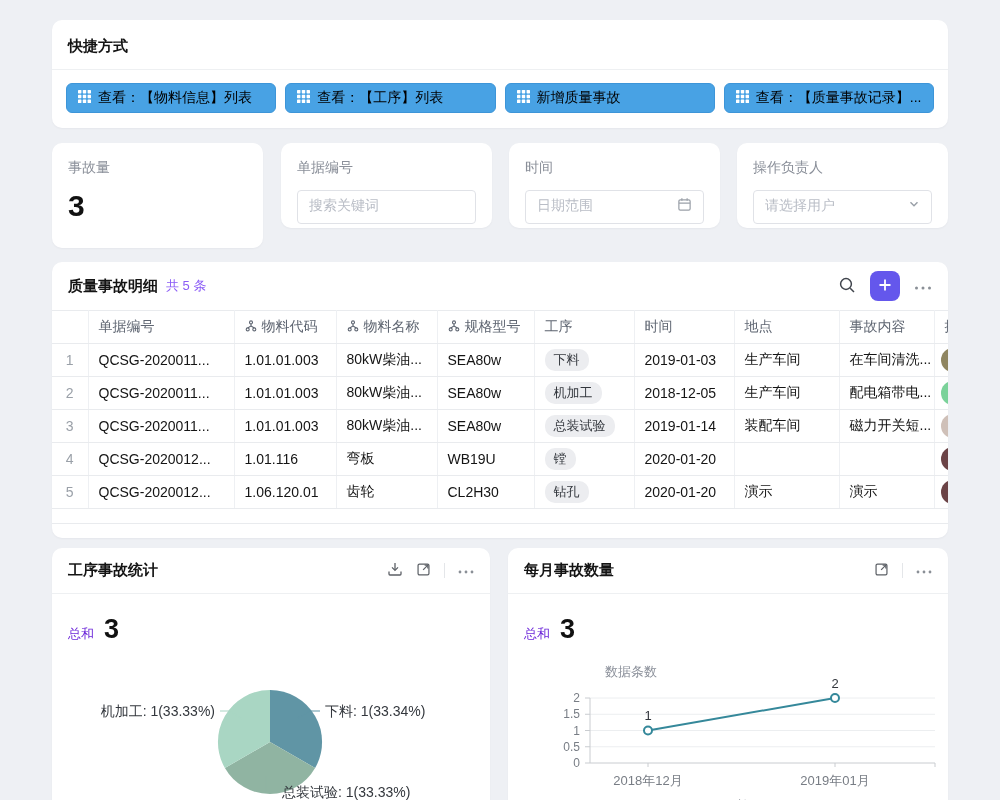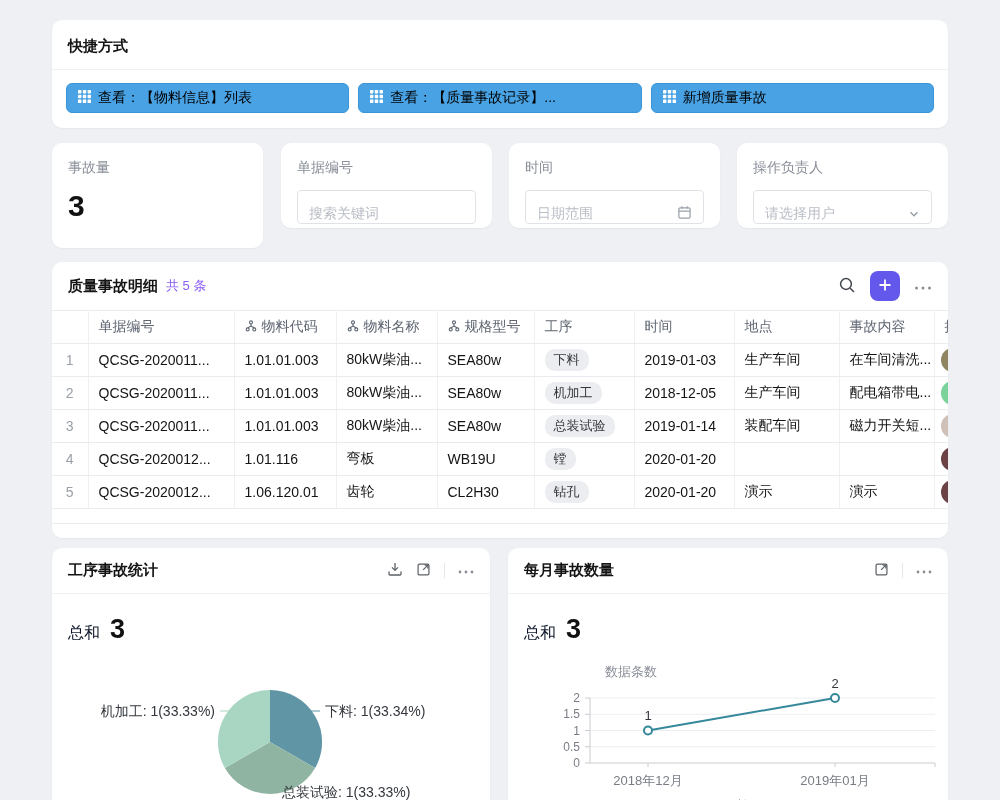--- a/index.html
+++ b/index.html
@@ -17,21 +17,21 @@
             font-size:14px; padding:0 11px; white-space:nowrap; overflow:hidden; cursor:pointer; }
   .sc-btn .lbl { overflow:hidden; text-overflow:clip; }
 
   
   .card-f { top:143px; width:211px; height:85px; padding:16px; }
   .card-f1 { left:52px; height:105px; }
   .card-f2 { left:281px; } .card-f3 { left:509px; } .card-f4 { left:737px; }
   .f-label { font-size:14px; color:#8a8f99; }
   .f-number { font-size:30px; font-weight:bold; margin-top:12px; color:#111; }
   .f-input { margin-top:13px; height:34px; border:1px solid #e0e2e7; border-radius:4px;
-             display:flex; align-items:flex-end; padding:0 11px; gap:8px; color:#b9bdc6; font-size:14px; cursor:text; }
+             display:flex; align-items:flex-start; padding:6px 11px; gap:8px; color:#b9bdc6; font-size:14px; cursor:text; }
   .f-input .ph { flex:1; white-space:nowrap; overflow:hidden; }
   .f-input svg { flex:0 0 auto; }
 
   
   .card-table { left:52px; top:262px; width:896px; height:276px; }
   .t-head { display:flex; align-items:center; padding:0 16px; height:48px; }
   .t-title { font-size:15px; font-weight:bold; }
   .t-count { font-size:13px; color:#8b5cf6; margin-left:8px; }
   .t-actions { margin-left:auto; display:flex; align-items:center; gap:14px; }
   .t-add { width:30px; height:30px; border-radius:8px; background:#6457ec; border:none;
@@ -49,21 +49,21 @@
   tr.emptyrow td { height:15px; border-right:none; }
 
   
   .card-pie  { left:52px;  top:548px; width:438px; height:270px; }
   .card-line { left:508px; top:548px; width:440px; height:270px; }
   .c-head { display:flex; align-items:center; height:46px; padding:0 16px; border-bottom:1px solid #eef0f2; }
   .c-title { font-size:15px; font-weight:bold; }
   .c-actions { margin-left:auto; display:flex; align-items:center; gap:13px; color:#5c6066; }
   .c-vdiv { width:1px; height:15px; background:#e4e6e9; }
   .c-total { display:flex; align-items:baseline; gap:10px; padding:20px 16px 0; }
-  .c-total .tl { font-size:16px; color:#0f172a; }
+  .c-total .tl { font-size:13px; color:#6d28d9; }
   .c-total .tv { font-size:27px; font-weight:bold; color:#111; }
   .chart-svg { position:absolute; left:0; top:100px; }
   .pie-label { font-size:14px; fill:#33373d; }
   .ax-text { font-size:12px; fill:#787d85; }
   .ax-label { font-size:13px; fill:#8a8f99; }
   .pt-label { font-size:13px; fill:#33373d; }
 </style>
 </head>
 <body>
 
@@ -94,37 +94,53 @@
               <rect x="4.8" y="0" width="3.4" height="3.4" rx="0.6"></rect>
               <rect x="9.6" y="0" width="3.4" height="3.4" rx="0.6"></rect>
               <rect x="0" y="4.8" width="3.4" height="3.4" rx="0.6"></rect>
               <rect x="4.8" y="4.8" width="3.4" height="3.4" rx="0.6"></rect>
               <rect x="9.6" y="4.8" width="3.4" height="3.4" rx="0.6"></rect>
               <rect x="0" y="9.6" width="3.4" height="3.4" rx="0.6"></rect>
               <rect x="4.8" y="9.6" width="3.4" height="3.4" rx="0.6"></rect>
               <rect x="9.6" y="9.6" width="3.4" height="3.4" rx="0.6"></rect>
             </g>
           </svg></span>
-      <span class="lbl">查看：【质量事故记录】...</span>
+      <span class="lbl">查看：【工序】列表</span>
     </button>
     <button class="sc-btn">
       <span><svg width="13" height="13" viewBox="0 0 13 13">
             <g fill="#fff">
               <rect x="0" y="0" width="3.4" height="3.4" rx="0.6"></rect>
               <rect x="4.8" y="0" width="3.4" height="3.4" rx="0.6"></rect>
               <rect x="9.6" y="0" width="3.4" height="3.4" rx="0.6"></rect>
               <rect x="0" y="4.8" width="3.4" height="3.4" rx="0.6"></rect>
               <rect x="4.8" y="4.8" width="3.4" height="3.4" rx="0.6"></rect>
               <rect x="9.6" y="4.8" width="3.4" height="3.4" rx="0.6"></rect>
               <rect x="0" y="9.6" width="3.4" height="3.4" rx="0.6"></rect>
               <rect x="4.8" y="9.6" width="3.4" height="3.4" rx="0.6"></rect>
               <rect x="9.6" y="9.6" width="3.4" height="3.4" rx="0.6"></rect>
             </g>
           </svg></span>
       <span class="lbl">新增质量事故</span>
+    </button>
+    <button class="sc-btn">
+      <span><svg width="13" height="13" viewBox="0 0 13 13">
+            <g fill="#fff">
+              <rect x="0" y="0" width="3.4" height="3.4" rx="0.6"></rect>
+              <rect x="4.8" y="0" width="3.4" height="3.4" rx="0.6"></rect>
+              <rect x="9.6" y="0" width="3.4" height="3.4" rx="0.6"></rect>
+              <rect x="0" y="4.8" width="3.4" height="3.4" rx="0.6"></rect>
+              <rect x="4.8" y="4.8" width="3.4" height="3.4" rx="0.6"></rect>
+              <rect x="9.6" y="4.8" width="3.4" height="3.4" rx="0.6"></rect>
+              <rect x="0" y="9.6" width="3.4" height="3.4" rx="0.6"></rect>
+              <rect x="4.8" y="9.6" width="3.4" height="3.4" rx="0.6"></rect>
+              <rect x="9.6" y="9.6" width="3.4" height="3.4" rx="0.6"></rect>
+            </g>
+          </svg></span>
+      <span class="lbl">查看：【质量事故记录】...</span>
     </button>
   </div>
 </div>
 
 <div class="card card-f card-f1">
   <div class="f-label">事故量</div>
   <div class="f-number">3</div>
 </div>
 
 <div class="card card-f card-f2">

